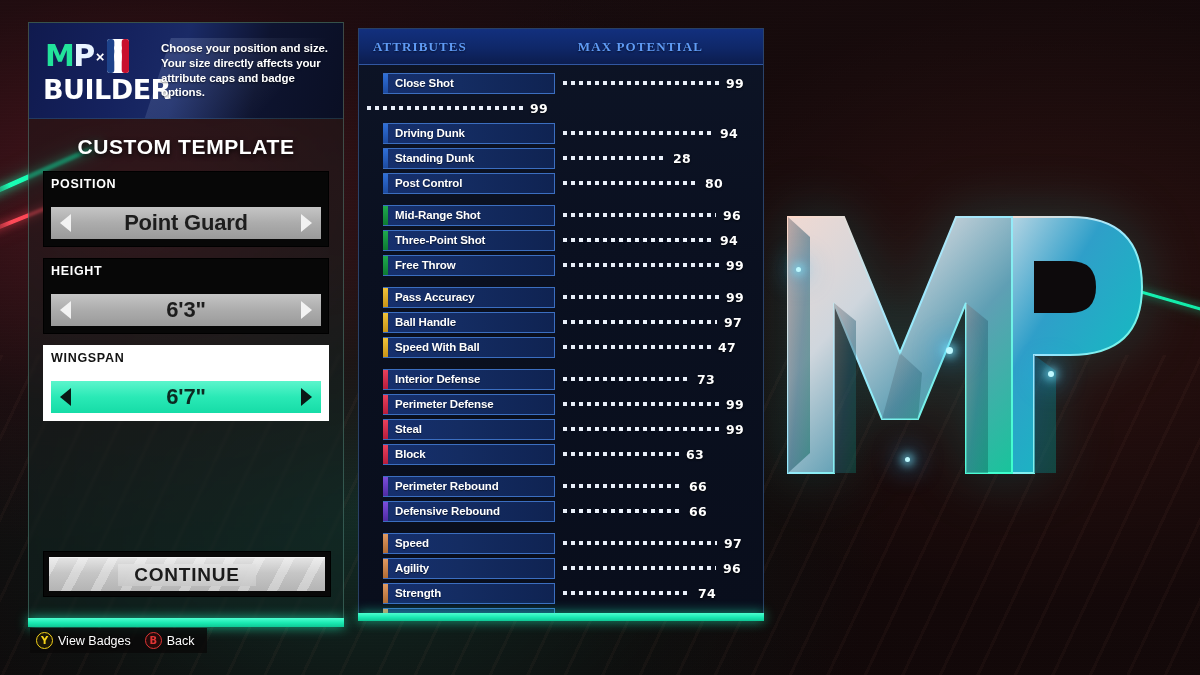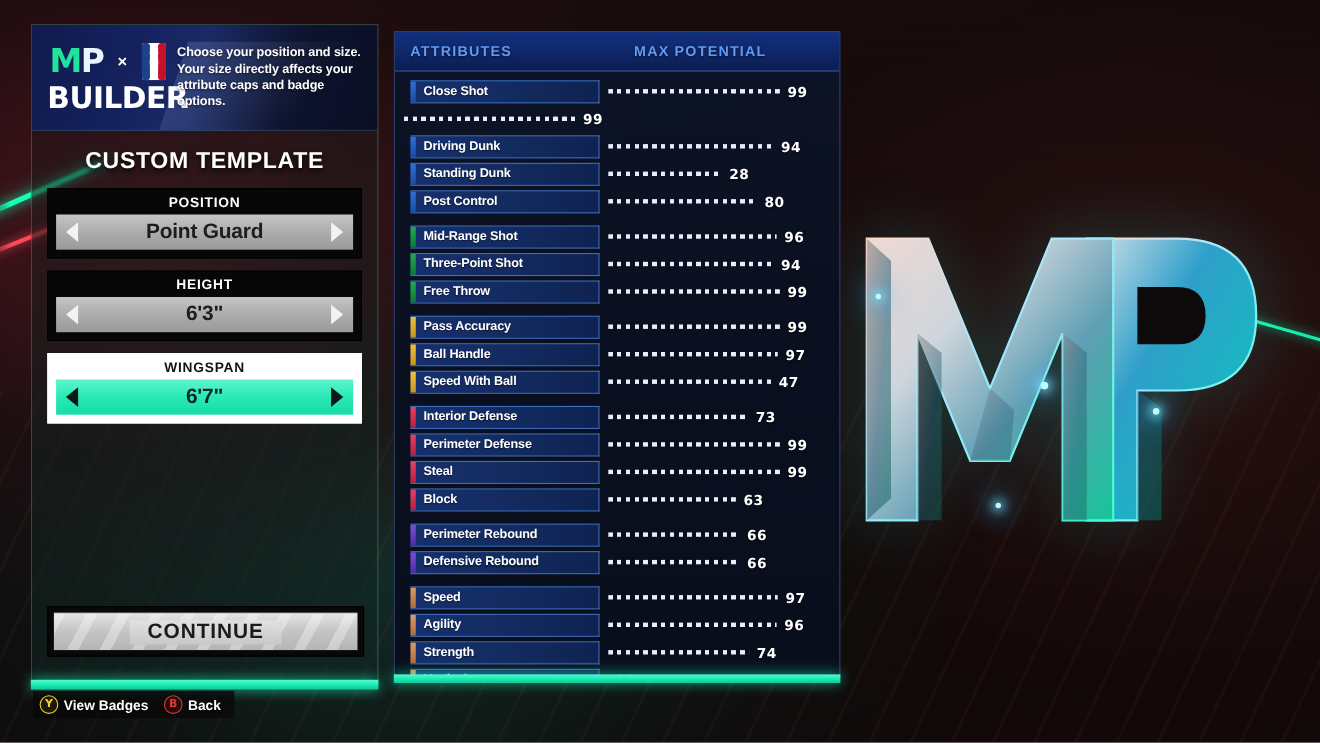--- a/index.html
+++ b/index.html
@@ -109,21 +109,21 @@
     overflow: hidden;
     display: flex; align-items: center;
   }
   #mp-banner::after {
     content: ""; position: absolute; right: -10px; bottom: -30px;
     width: 200px; height: 110px;
     background: linear-gradient(120deg, rgba(200,220,255,.17) 0%, rgba(200,220,255,0) 60%);
     transform: skewX(-18deg);
   }
   #mp-mark { width: 126px; flex: 0 0 126px; padding-left: 10px; position: relative; z-index:2; }
-  #mp-row { display: flex; align-items: center; gap: 13px; height: 36px; padding-left: 6px; }
+  #mp-row { display: flex; align-items: center; gap: 2px; height: 36px; padding-left: 6px; }
   .mp-letters { font-size: 30px; font-weight: 800; letter-spacing: -1.5px; line-height: 1;
                 font-family: "DejaVu Sans", sans-serif; }
   .mp-m { color: #22e39b; }
   .mp-p { color: #e9f4ff; }
   .mp-x { color: #ffffff; font-size: 15px; font-weight: 700; }
   .nba-logo { width: 22px; height: 34px; position: relative; }
   #builder-word {
     font-size: 27px; font-weight: 800; color: #ffffff;
     letter-spacing: -0.5px; line-height: 1; padding-left: 4px; margin-top: 2px;
     font-family: "DejaVu Sans", sans-serif;
@@ -141,32 +141,32 @@
     text-align: center; color: #fff;
     font-size: 21px; font-weight: 800; letter-spacing: .6px;
     padding: 16px 0 12px;
     text-shadow: 0 2px 5px rgba(0,0,0,.8);
   }
 
   
   .sel-wrap { margin: 0 14px 11px; padding: 5px 7px 7px;
               background: #070707; border: 1px solid #000; }
   .sel-wrap.active { background: #ffffff; border-color: #ffffff; }
-  .sel-label { text-align: center; font-size: 12.5px; font-weight: 800;
-               letter-spacing: .7px; color: #ffffff; padding-bottom: 4px; }
+  .sel-label { font-size: 12.5px; font-weight: 800;
+               letter-spacing: .7px; color: #ffffff; padding-bottom: 16px; }
   .sel-wrap.active .sel-label { color: #131313; }
   .sel-bar {
     display: flex; align-items: center; justify-content: space-between;
     height: 32px; padding: 0 9px;
     background: linear-gradient(180deg, #c5c5c5 0%, #acacac 50%, #9a9a9a 100%);
   }
   .sel-wrap.active .sel-bar {
     background: linear-gradient(180deg, #5cf5cc 0%, #2ae9b6 50%, #16dca7 100%);
   }
-  .sel-value { font-size: 19px; font-weight: 700; color: #1d1d1d; letter-spacing: -0.2px;
+  .sel-value { font-size: 22px; font-weight: 700; color: #1d1d1d; letter-spacing: -0.2px;
                flex: 1; text-align: center; }
   .sel-wrap.active .sel-value { color: #0c2a22; font-weight: 800; }
   .arrow { width: 0; height: 0; border-top: 9px solid transparent; border-bottom: 9px solid transparent; }
   .arrow.left  { border-right: 11px solid #f2f2f2; }
   .arrow.right { border-left: 11px solid #f2f2f2; }
   .sel-wrap.active .arrow.left  { border-right-color: #0a1a16; }
   .sel-wrap.active .arrow.right { border-left-color: #0a1a16; }
 
   
   #continue-wrap {
@@ -207,33 +207,33 @@
     width: 406px; height: 8px;
     background: linear-gradient(180deg, #4dffd0 0%, #1ae8b2 55%, #0fc795 100%);
     box-shadow: 0 0 12px rgba(32,240,185,.7);
   }
   #attr-header {
     height: 36px; display: flex; align-items: center;
     background: linear-gradient(180deg, #12307e 0%, #0f2768 55%, #0c1d4e 100%);
     border-bottom: 1px solid rgba(110,160,230,.35);
   }
   .hdr-txt { font-size: 13px; font-weight: 800; letter-spacing: 1.1px; color: #5f9bf5;
-             text-shadow: 0 1px 2px rgba(0,0,0,.6); }
+             text-shadow: 0 1px 2px rgba(0,0,0,.6); font-family: Liberation Serif, serif; }
   #hdr-attributes { padding-left: 14px; }
   #hdr-maxpot { padding-left: 111px; }
 
   #attr-body { padding: 6px 0 4px; }
   .attr-group { margin-bottom: 8px; }
   .attr-group:last-child { margin-bottom: 0; }
 
   .attr-row { display: flex; align-items: center; height: 24px; margin-bottom: 1px; }
   .attr-chip {
     position: relative;
     width: 172px; flex: 0 0 172px;
-    height: 21px; margin-left: 14px;
+    height: 21px; margin-left: 24px;
     display: flex; align-items: center;
     background: linear-gradient(90deg, #16306e 0%, #142c62 45%, #0f2352 100%);
     border: 1px solid #3b6ec0;
     border-left: none;
     overflow: hidden;
   }
   .attr-accent {
     position: absolute; left: 0; top: 0; bottom: 0; width: 5px;
   }
   .attr-name {
@@ -263,21 +263,21 @@
     padding: 4px 12px 4px 6px;
   }
   .hint { display: flex; align-items: center; gap: 5px; }
   .btn-glyph {
     width: 17px; height: 17px; border-radius: 50%;
     display: flex; align-items: center; justify-content: center;
     font-size: 10px; font-weight: 800; font-family: "DejaVu Sans", sans-serif;
   }
   .btn-glyph.y { border: 1.5px solid #f5d21a; color: #f5d21a; background: rgba(60,50,0,.35); }
   .btn-glyph.b { border: 1.5px solid #e03535; color: #e03535; background: rgba(70,10,10,.45); }
-  .hint-label { font-size: 12.5px; font-weight: 700; color: #ffffff;
+  .hint-label { font-size: 12.5px; font-weight: 400; color: #ffffff;
                 text-shadow: 0 1px 2px rgba(0,0,0,.9); }
 </style>
 </head>
 <body>
 
 <div id="bg">
   <div id="bg-floor"></div>
   <div id="bg-noise"></div>
   <div class="laser green-a"></div>
   <div class="laser red-a"></div>

